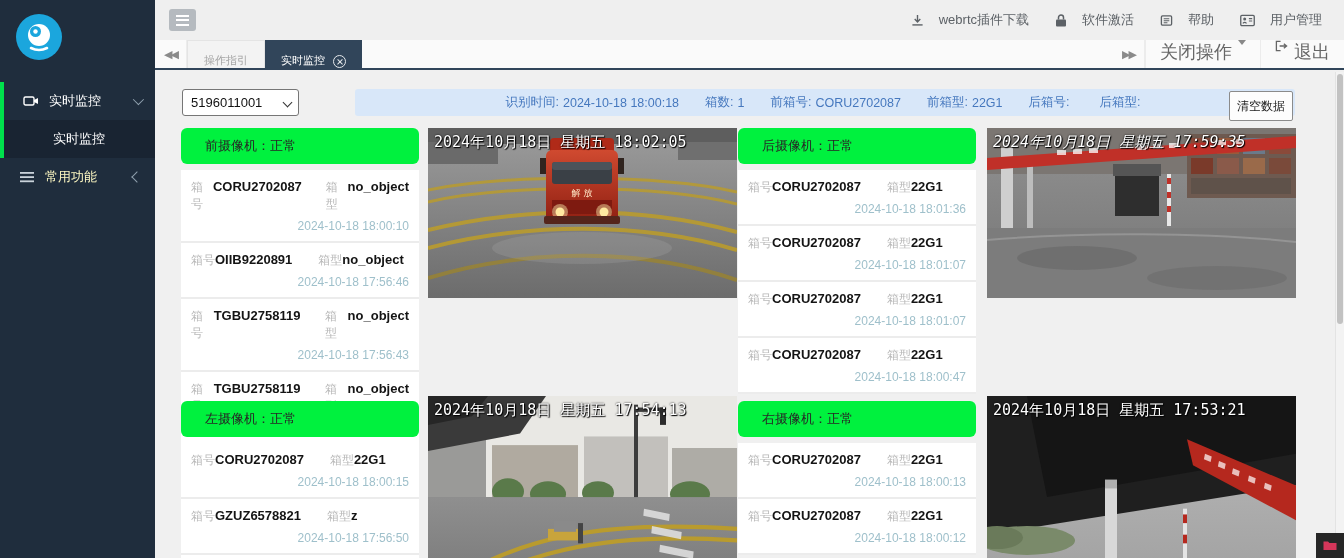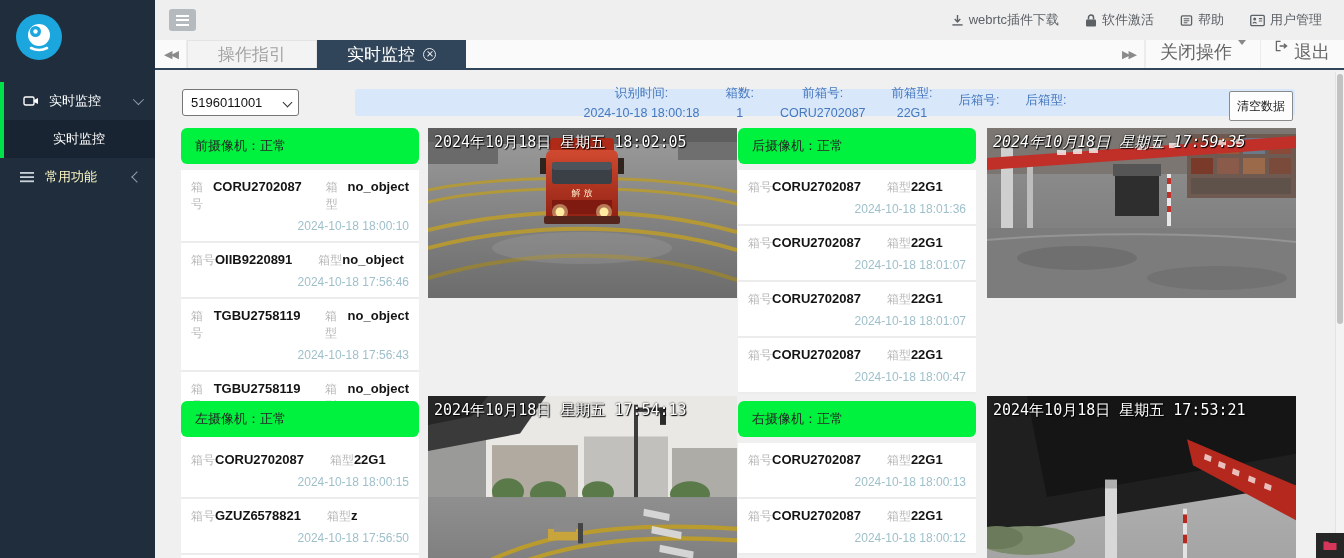--- a/index.html
+++ b/index.html
@@ -23,29 +23,29 @@
   .chev.down { transform:rotate(45deg) translateY(-2px); }
   .chev.left { transform:rotate(135deg); }
 
   
   .topbar { position:absolute; left:155px; right:0; top:0; height:40px; background:#efefef; }
   .burger { position:absolute; left:14px; top:9px; width:27px; height:22px; background:#b5babf;
             border-radius:3px; border:none; cursor:pointer; display:flex; flex-direction:column;
             justify-content:center; align-items:center; gap:2.5px; }
   .burger i { display:block; width:13px; height:2px; background:#fff; }
   .top-menu { position:absolute; right:22px; top:0; height:40px; display:flex; align-items:center; gap:26px; }
-  .top-item { display:flex; align-items:center; gap:5px; color:#5c6166; font-size:13px; cursor:pointer; }
+  .top-item { display:flex; align-items:center; gap:15px; color:#5c6166; font-size:13px; cursor:pointer; }
   .top-item svg { display:block; }
 
   
   .tabbar { position:absolute; left:155px; right:0; top:40px; height:30px; background:#fafafa;
             border-bottom:2px solid #31455a; display:flex; align-items:stretch; }
   .tab-scroll { width:32px; display:flex; align-items:center; justify-content:center; color:#8a8a8a;
                 font-size:11px; cursor:pointer; border-right:1px solid #ececec; letter-spacing:-2px; }
-  .tab { display:flex; align-items:center; padding:0 30px; font-size:17px; cursor:pointer; }
+  .tab { display:flex; align-items:flex-end; padding:0 16px; font-size:11px; cursor:pointer; }
   .tab.inactive { background:#f3f3f3; color:#a3a3a3; border:1px solid #e4e4e4; border-bottom:none; }
   .tab.active { background:#31455a; color:#fff; gap:8px; }
   .tab-close { width:13px; height:13px; border:1px solid #e6e9ec; border-radius:50%; position:relative; display:inline-block; }
   .tab-close:before, .tab-close:after { content:""; position:absolute; left:50%; top:50%; width:7px; height:1.2px; background:#e6e9ec; }
   .tab-close:before { transform:translate(-50%,-50%) rotate(45deg); }
   .tab-close:after  { transform:translate(-50%,-50%) rotate(-45deg); }
   .tab-right { margin-left:auto; display:flex; align-items:stretch; }
   .tr-btn { display:flex; align-items:flex-start; gap:6px; padding:0 14px; font-size:18px; color:#666;
             border-left:1px solid #ececec; cursor:pointer; }
   .caret { width:0; height:0; border-left:4px solid transparent; border-right:4px solid transparent;
@@ -57,28 +57,28 @@
   .device-select-wrap { position:absolute; left:27px; top:17px; }
   .device-select { width:117px; height:27px; border:1px solid #767676; border-radius:3px; background:#fff;
                    font-size:13px; color:#111; padding:0 22px 0 8px; appearance:none; -webkit-appearance:none;
                    font-family:inherit; }
   .sel-chev { position:absolute; right:8px; top:10px; width:7px; height:7px; pointer-events:none;
               border-right:1.6px solid #333; border-bottom:1.6px solid #333; transform:rotate(45deg); }
 
   .info-bar { position:absolute; left:200px; width:940px; top:17px; height:27px; background:#d8e7f9;
               border-radius:3px; display:flex; align-items:center; justify-content:center; gap:26px;
               color:#4678be; font-size:12.5px; }
-  .info-field { display:flex; align-items:center; gap:4px; white-space:nowrap;flex-direction:column; }
+  .info-field { display:flex; align-items:center; gap:4px; white-space:nowrap; }
   .clear-btn { position:absolute; right:2px; top:2px; height:30px; padding:0 7px; background:#fdfdfd;
                border:1px solid #8b8b8b; border-radius:2px; font-size:12px; color:#1a1a1a; cursor:pointer;
                font-family:inherit; }
 
   
   .cam-head { height:36px; border-radius:6px; background:#00f13e; display:flex; align-items:center;
-              padding-left:14px; font-size:13px; color:#262626; }
+              padding-left:24px; font-size:13px; color:#262626; }
   .cam-list { margin-top:6px; background:#fff; }
   .cam-item { padding:9px 10px 8px 10px; border-bottom:2px solid #ececec; background:#fff; }
   .cam-item .l1 { display:flex; align-items:baseline; }
   .lab { color:#b8b8b8; font-size:12px; }
   .val { color:#141414; font-size:13px; font-weight:bold; }
   .gap2 { width:26px; }
   .ts { text-align:right; color:#9fc0cb; font-size:12px; margin-top:6px; }
   .cam-item.partial { height:12px; padding:0; }
 
   .panel { position:absolute; width:238px; }

